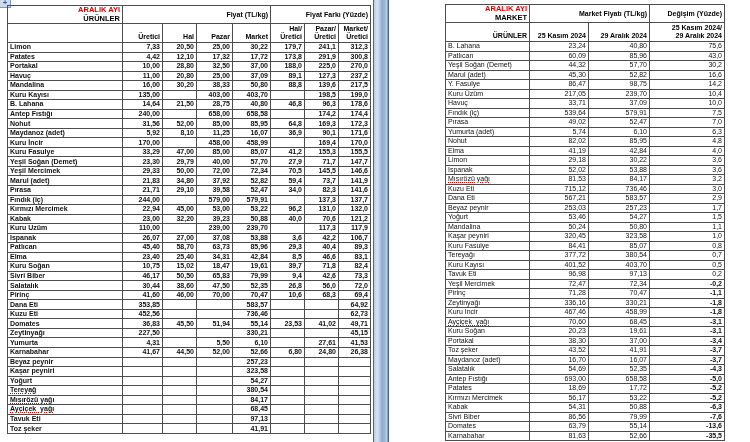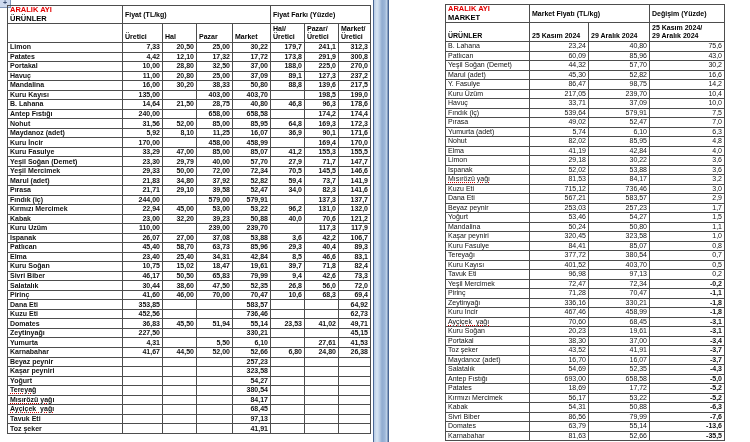--- a/index.html
+++ b/index.html
@@ -40,21 +40,21 @@
   #lt thead tr.h1{height:17px;}
   #lt thead tr.h2{height:19px;}
   #lt tbody tr{height:9.54px;}
   
   #rt{left:445px;top:4px;width:279px;font-size:7px;line-height:8px;font-weight:400;}
   #rt thead tr.h1{height:18px;}
   #rt thead tr.h2{height:19px;}
   #rt tbody tr{height:9.5px;}
   #rt thead th{font-weight:700;}
   
-  .tbl thead th{text-align:left;color:#000;font-size:7px;}
+  .tbl thead th{text-align:right;color:#000;font-size:7px;}
   .title-red{color:#e10000;font-size:7.5px;line-height:8.5px;}
   .title-blk{color:#000;font-size:7.5px;line-height:8.5px;}
   th.group{font-size:7.5px;}
   th.sub{vertical-align:bottom;padding-bottom:1px;white-space:pre-line;line-height:8px;}
   td.name{text-align:left;white-space:pre;}
   td.num{text-align:right;font-variant-numeric:tabular-nums;}
   td.num.neg{font-weight:700;}
   td.name.sq{
     text-decoration:underline;
     text-decoration-style:dotted;

